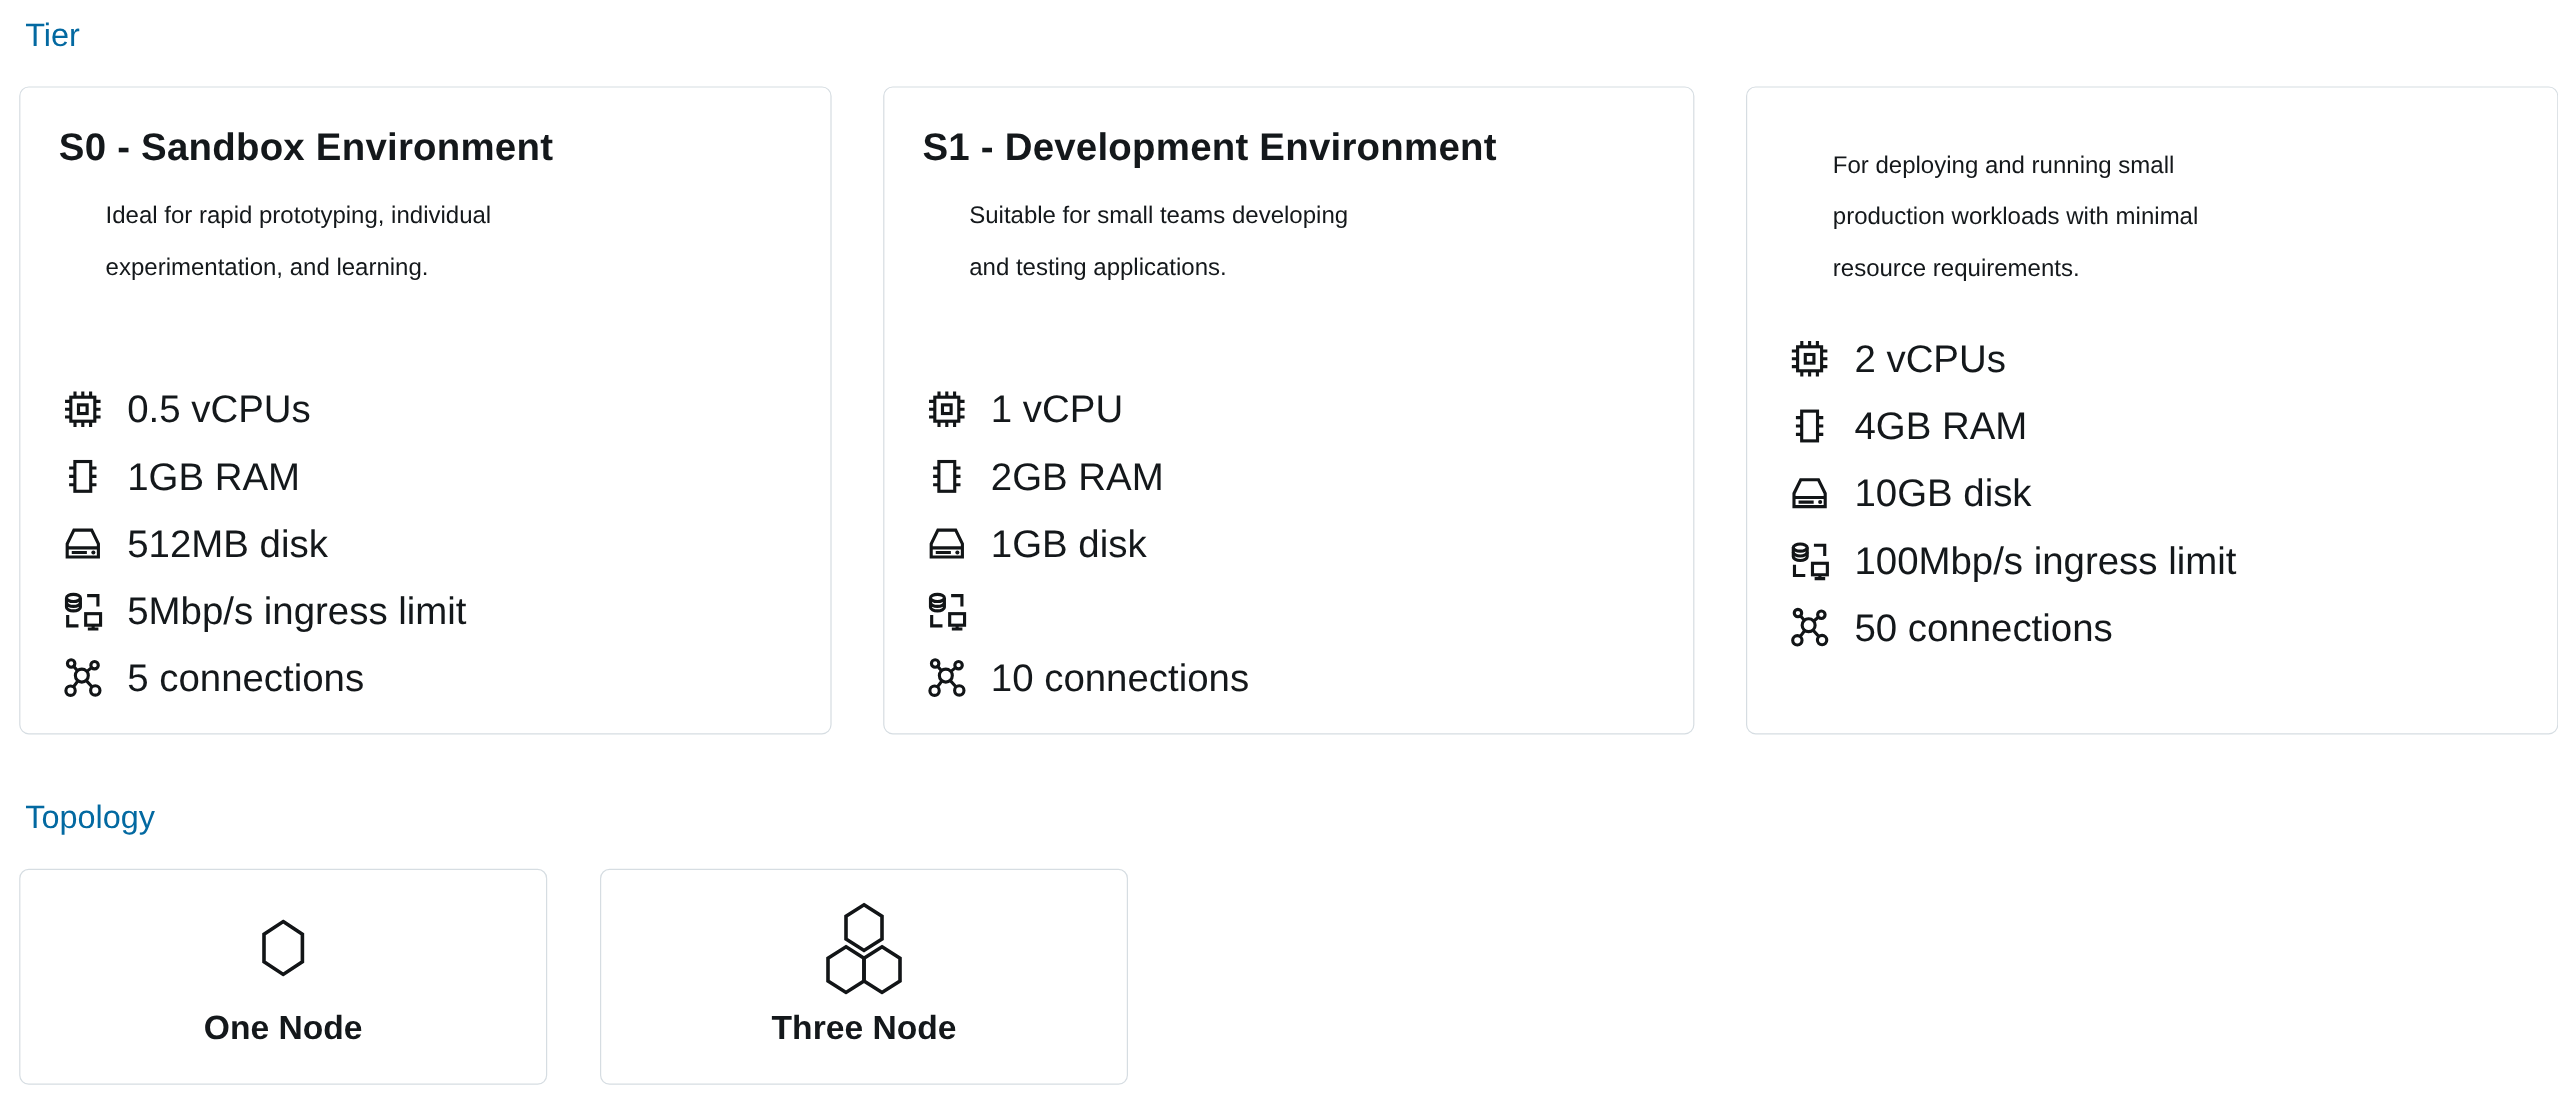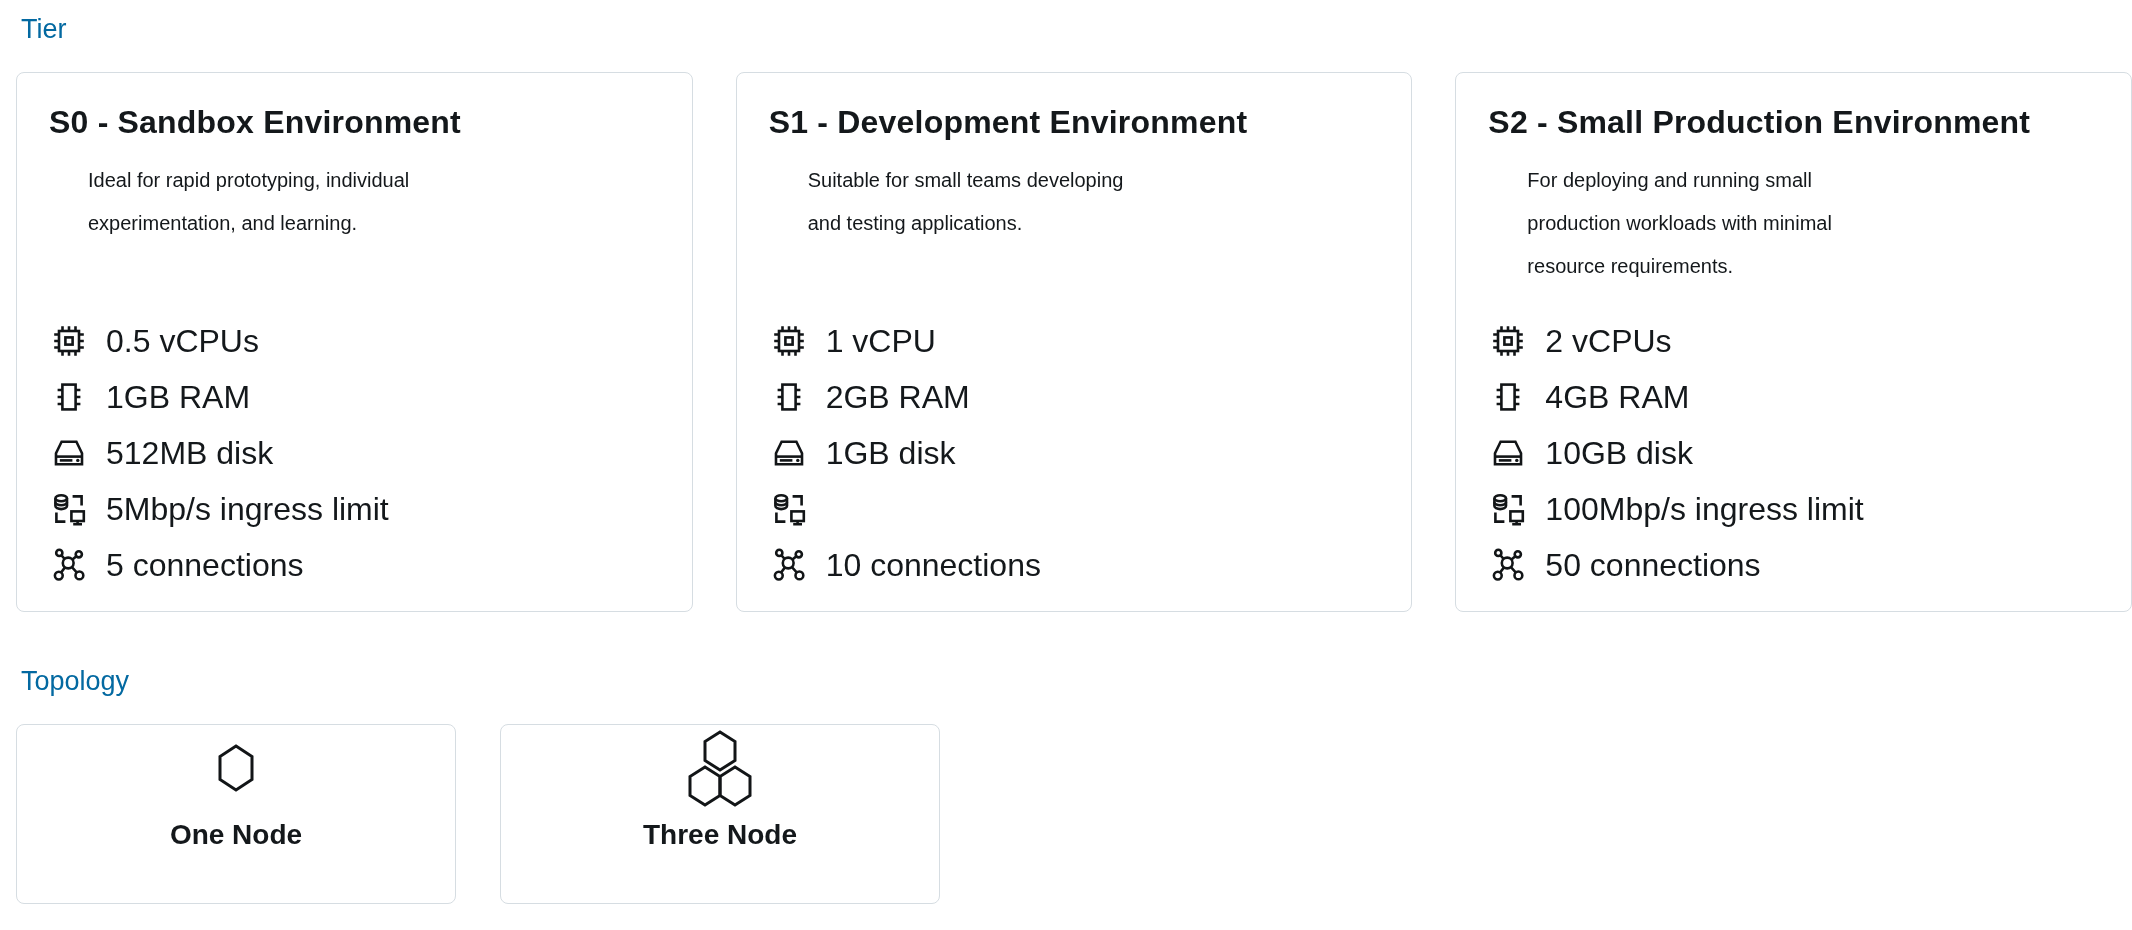--- a/index.html
+++ b/index.html
@@ -50,20 +50,21 @@
   .spec-label { margin-left: 17px; font-size: 32px; line-height: 40px; }
 
   
   .topo-row { display: flex; gap: 44px; }
   .topo-card {
     width: 440px; height: 180px;
     border: 1.5px solid #d6dde2;
     border-radius: 8px;
     background: #ffffff;
     display: flex; flex-direction: column; align-items: center;
+    padding-top: 22px;
     cursor: pointer;
   }
   .topo-icon-wrap { height: 86px; display: flex; align-items: center; justify-content: center; }
   .topo-label { margin-top: 8px; font-size: 28px; font-weight: 700; }
 
   .icon-defs { position: absolute; width: 0; height: 0; overflow: hidden; }
   svg.stroke-ico { stroke: #121517; fill: none; stroke-width: 2.6; }
   svg.hex-ico { stroke: #121517; fill: none; stroke-width: 3; }
 </style>
 </head>
@@ -193,21 +194,20 @@
         <div class="spec-row">
           <svg class="spec-icon stroke-ico">
               <use href="#i-connections"></use>
             </svg>
           <span class="spec-label">10 connections</span>
         </div>
       </div>
     </div>
 
     <div class="tier-card">
-      <div class="tier-title">S2 - Small Production Environment</div>
       <div class="tier-desc">For deploying and running small
 production workloads with minimal
 resource requirements.</div>
       <div class="spec-list">
         <div class="spec-row">
           <svg class="spec-icon stroke-ico">
               <use href="#i-chip"></use>
             </svg>
           <span class="spec-label">2 vCPUs</span>
         </div>

